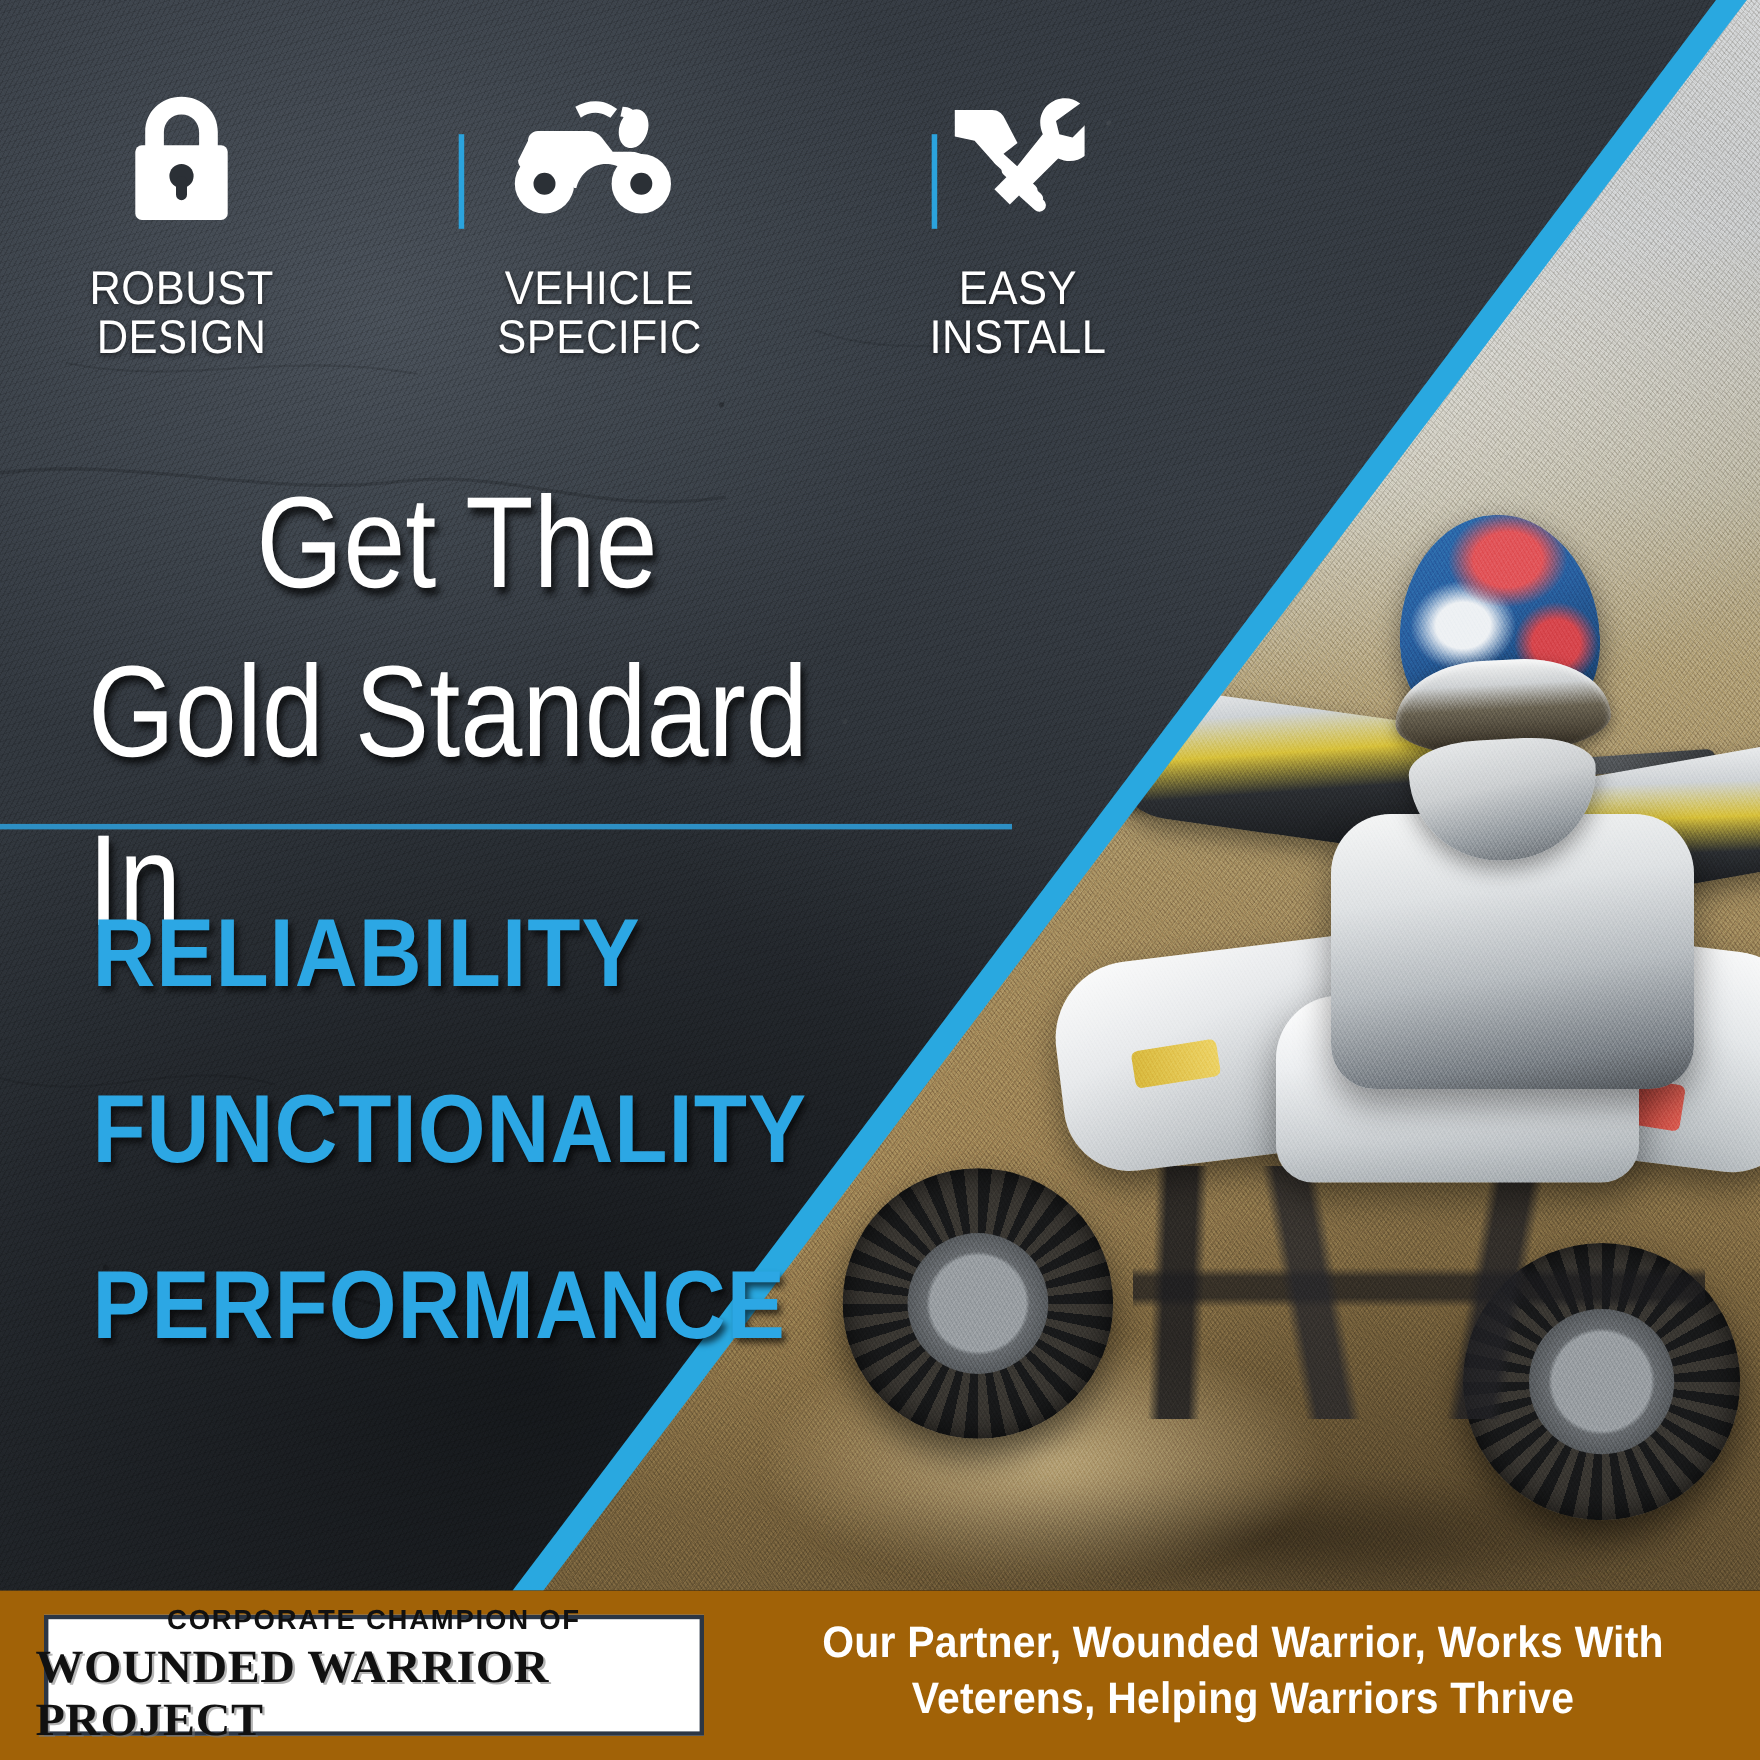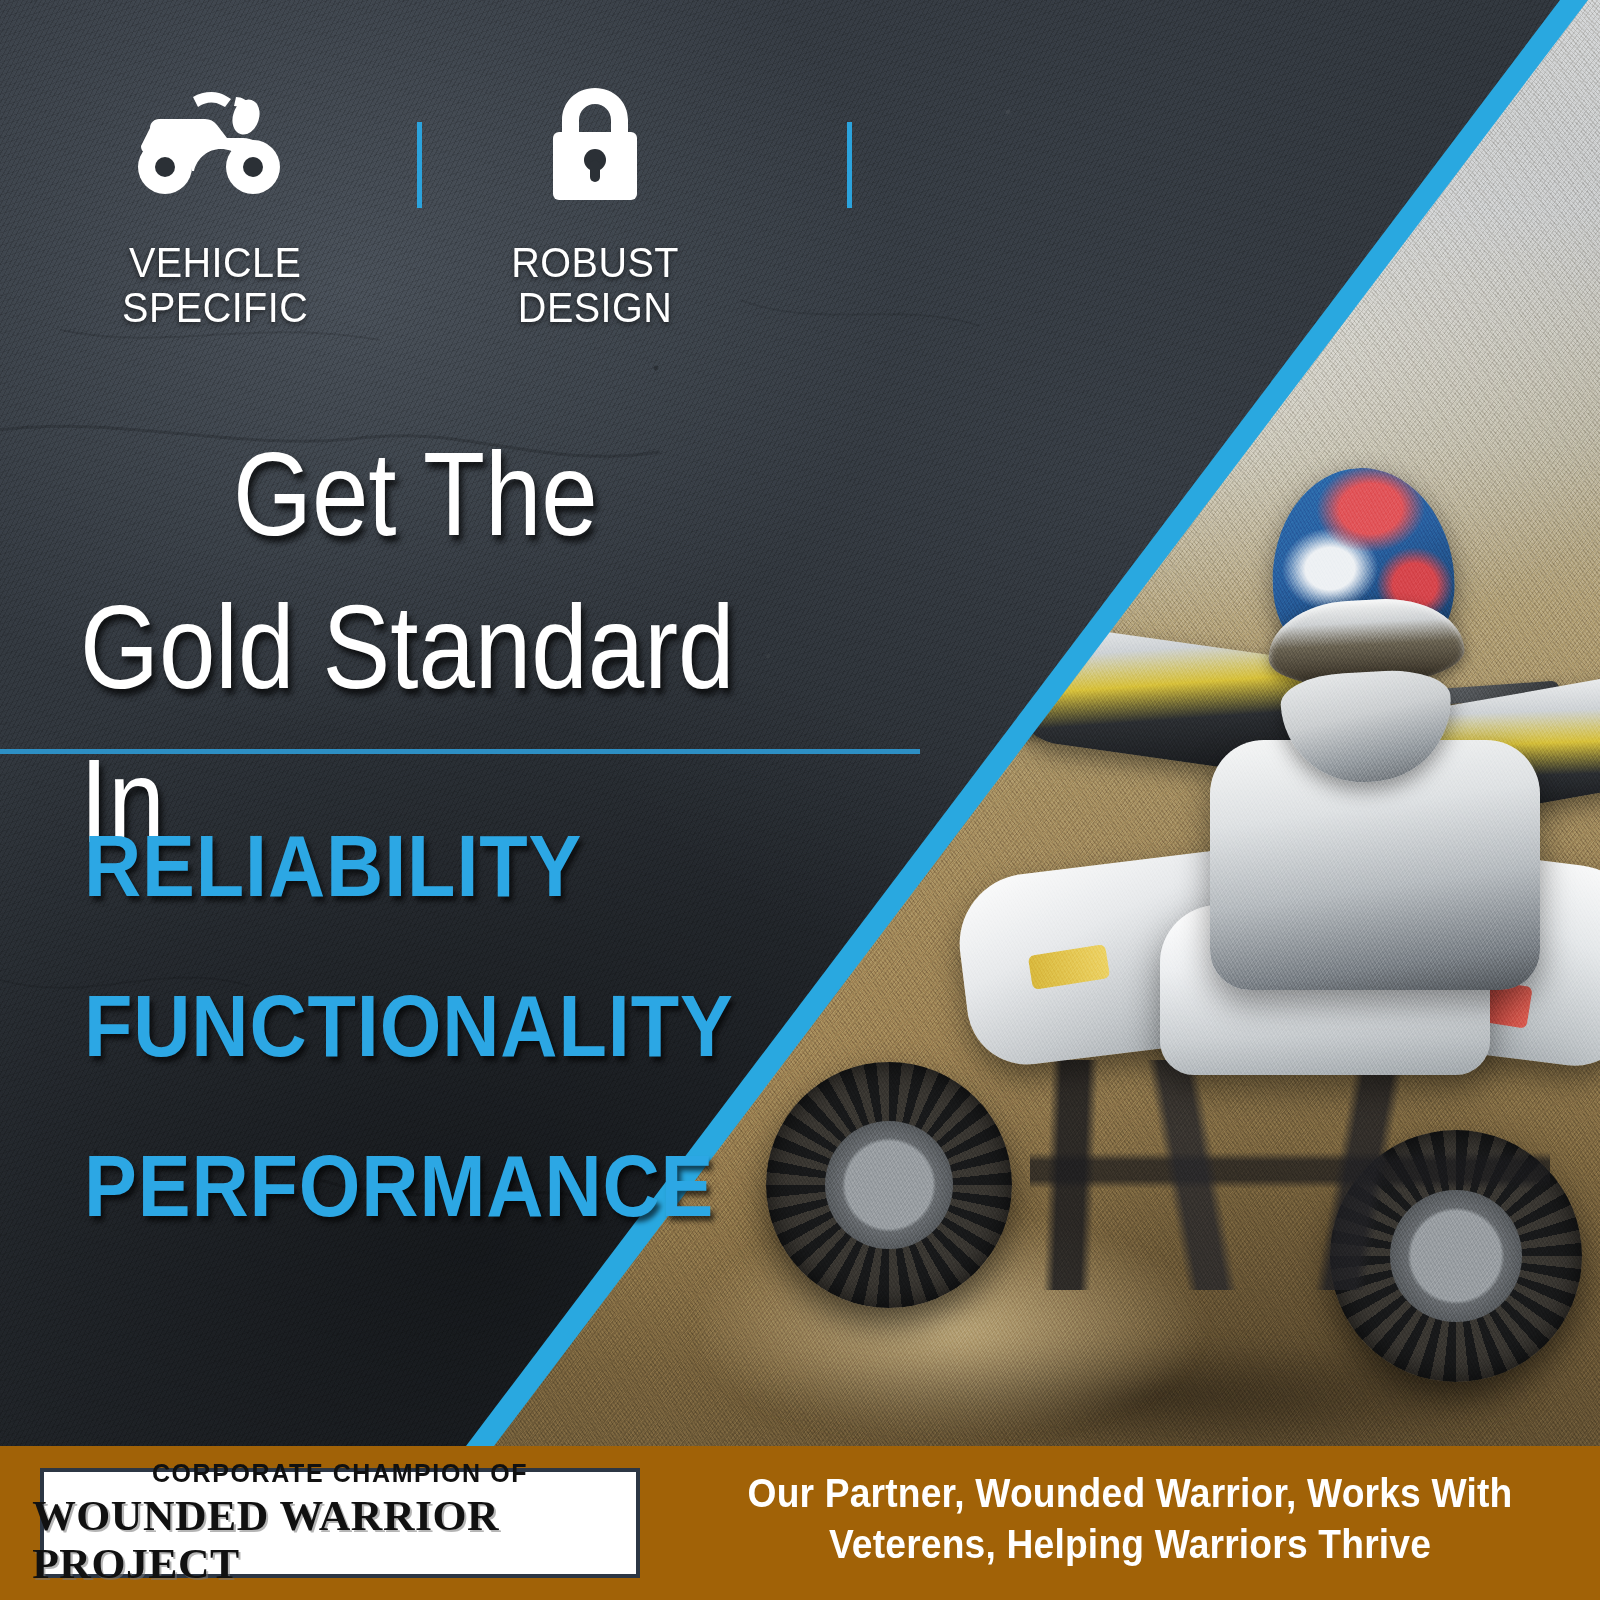--- a/index.html
+++ b/index.html
@@ -347,54 +347,75 @@
 
     <div class="photo-texture"></div>
   </div>
 
   <svg class="diag-stripe" width="1600" height="1600" viewBox="0 0 1600 1600">
     <polygon points="1560,0 1588,0 494,1446 466,1446" fill="#29A8E0"></polygon>
   </svg>
 
   <div class="features">
 
+    <div class="feature f1">
+      <div class="f-icon">
+        <svg class="ico" width="110" height="118" viewBox="0 0 110 118" fill="#ffffff">
+          <path d="M55 4c-19 0-33 14-33 32v14h17V36c0-9 7-16 16-16s16 7 16 16v14h17V36C88 18 74 4 55 4z"></path>
+          <rect x="13" y="48" width="84" height="68" rx="6"></rect>
+          <circle cx="55" cy="76" r="11" fill="#2b3036"></circle>
+          <rect x="50" y="76" width="10" height="22" rx="5" fill="#2b3036"></rect>
+        </svg>
+      </div>
+      <div class="f-label">
+        <div>ROBUST</div>
+        <div>DESIGN</div>
+      </div>
+    </div>
+
     <div class="feature f2">
       <div class="f-icon">
         <svg class="ico" width="166" height="110" viewBox="0 0 166 110" fill="#ffffff">
           <path d="M61 9c10-6 24-7 33-1l5 3-6 8-4-2c-7-4-16-3-23 2l-5-10z"></path>
           <path d="M104 9c6 0 11 3 14 8l-9 5c-2-3-4-4-7-4l2-9z"></path>
           <ellipse cx="114" cy="29" rx="13" ry="18" transform="rotate(18 114 29)"></ellipse>
           <path d="M18 40c0-5 4-9 9-9h46c5 0 9 2 12 6l10 13h16c11 0 21 7 25 17l3 8c1 4-2 8-6 8h-17c-3-13-14-22-27-22s-24 9-27 22H60c-3-13-14-22-27-22-5 0-10 1-14 4-5 2-10-1-10-7l9-18z"></path>
           <circle cx="33" cy="79" r="27"></circle>
           <circle cx="33" cy="79" r="10" fill="#2b3036"></circle>
           <circle cx="121" cy="79" r="27"></circle>
           <circle cx="121" cy="79" r="10" fill="#2b3036"></circle>
         </svg>
       </div>
       <div class="f-label">
         <div>VEHICLE</div>
         <div>SPECIFIC</div>
       </div>
     </div>
 
-    <div class="feature f1">
+    <div class="feature f3">
       <div class="f-icon">
-        <svg class="ico" width="110" height="118" viewBox="0 0 110 118" fill="#ffffff">
-          <path d="M55 4c-19 0-33 14-33 32v14h17V36c0-9 7-16 16-16s16 7 16 16v14h17V36C88 18 74 4 55 4z"></path>
-          <rect x="13" y="48" width="84" height="68" rx="6"></rect>
-          <circle cx="55" cy="76" r="11" fill="#2b3036"></circle>
-          <rect x="50" y="76" width="10" height="22" rx="5" fill="#2b3036"></rect>
+        <svg class="ico" width="122" height="118" viewBox="0 0 122 118" fill="#ffffff">
+
+          <path d="M118 10c-9-7-22-6-30 2-7 7-8 17-4 26L52 78l14 14 32-32c9 4 19 3 26-4 8-8 9-21 2-30l-15 15-12-3-3-12 22-16z"></path>
+
+          <path d="M4 16h34c5 0 9 3 11 7l12 23-22 17L22 44 4 40V16z"></path>
+
+          <rect x="44" y="52" width="40" height="12" rx="6" transform="rotate(42 44 52)"></rect>
+          <rect x="52" y="62" width="40" height="12" rx="6" transform="rotate(42 52 62)"></rect>
+          <rect x="60" y="72" width="36" height="12" rx="6" transform="rotate(42 60 72)"></rect>
+          <rect x="67" y="82" width="30" height="12" rx="6" transform="rotate(42 67 82)"></rect>
+
+          <path d="M40 88l16-16 14 14-16 16z"></path>
         </svg>
       </div>
       <div class="f-label">
-        <div>ROBUST</div>
-        <div>DESIGN</div>
+        <div>EASY</div>
+        <div>INSTALL</div>
       </div>
     </div>
-
   </div>
 
   <div class="vsep vsep-a"></div>
   <div class="vsep vsep-b"></div>
 
   <div class="headline">
     <span class="l1">Get The</span>
     <span class="l2">Gold Standard In</span>
   </div>
 

